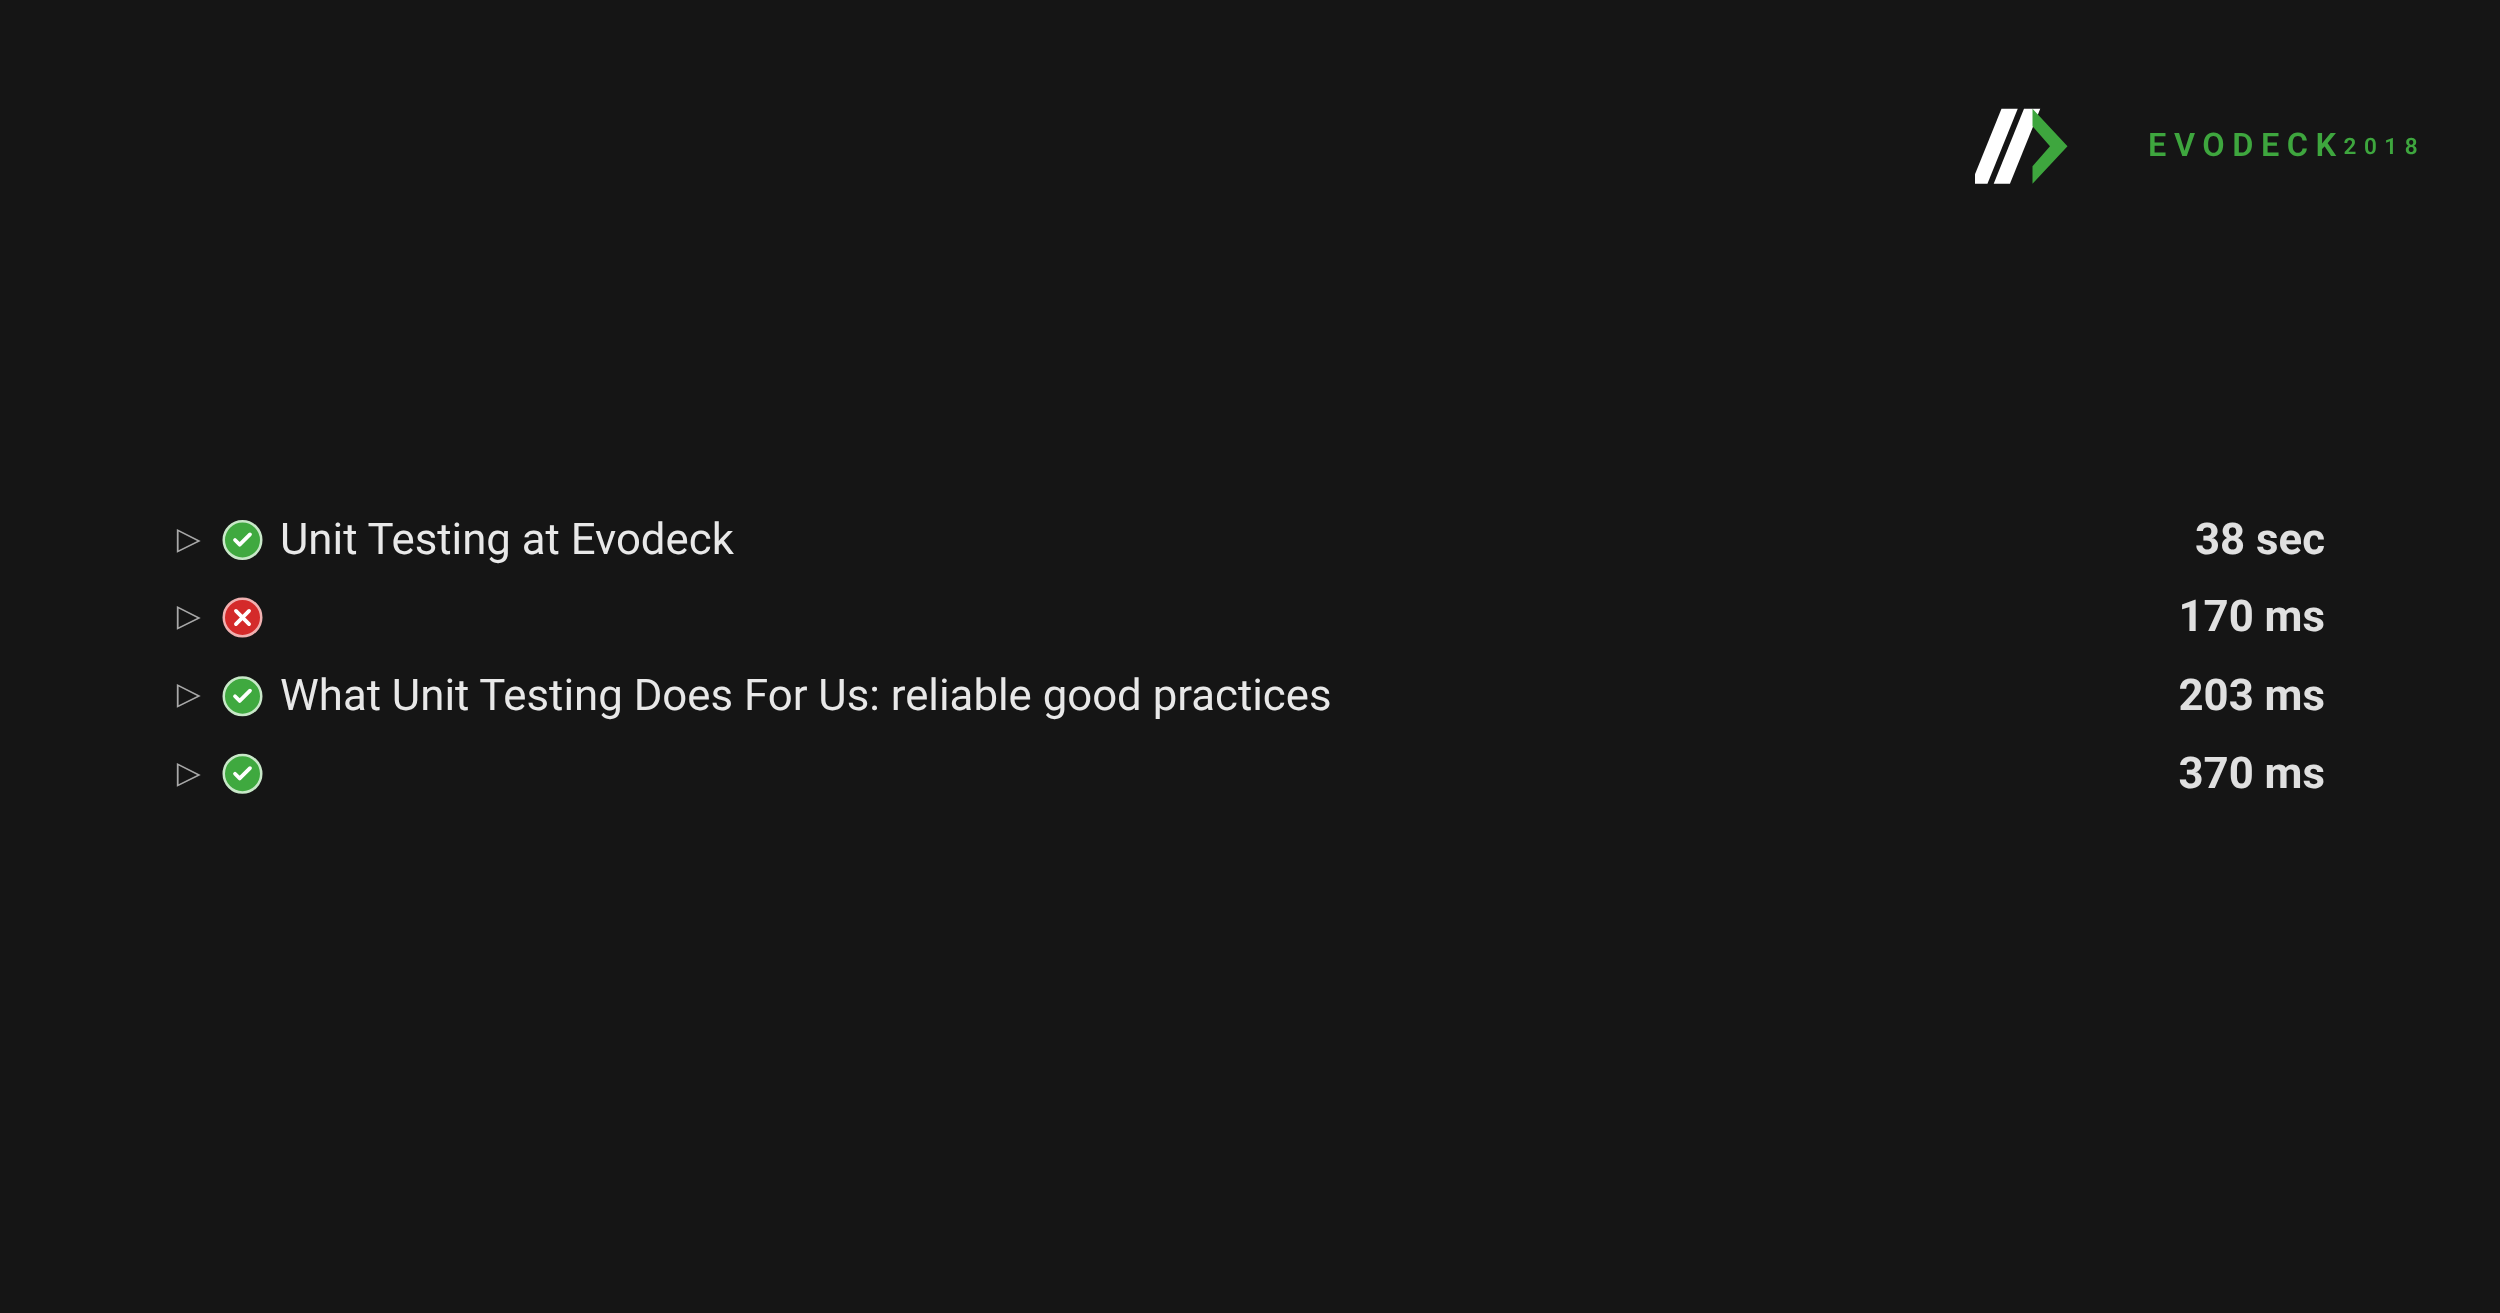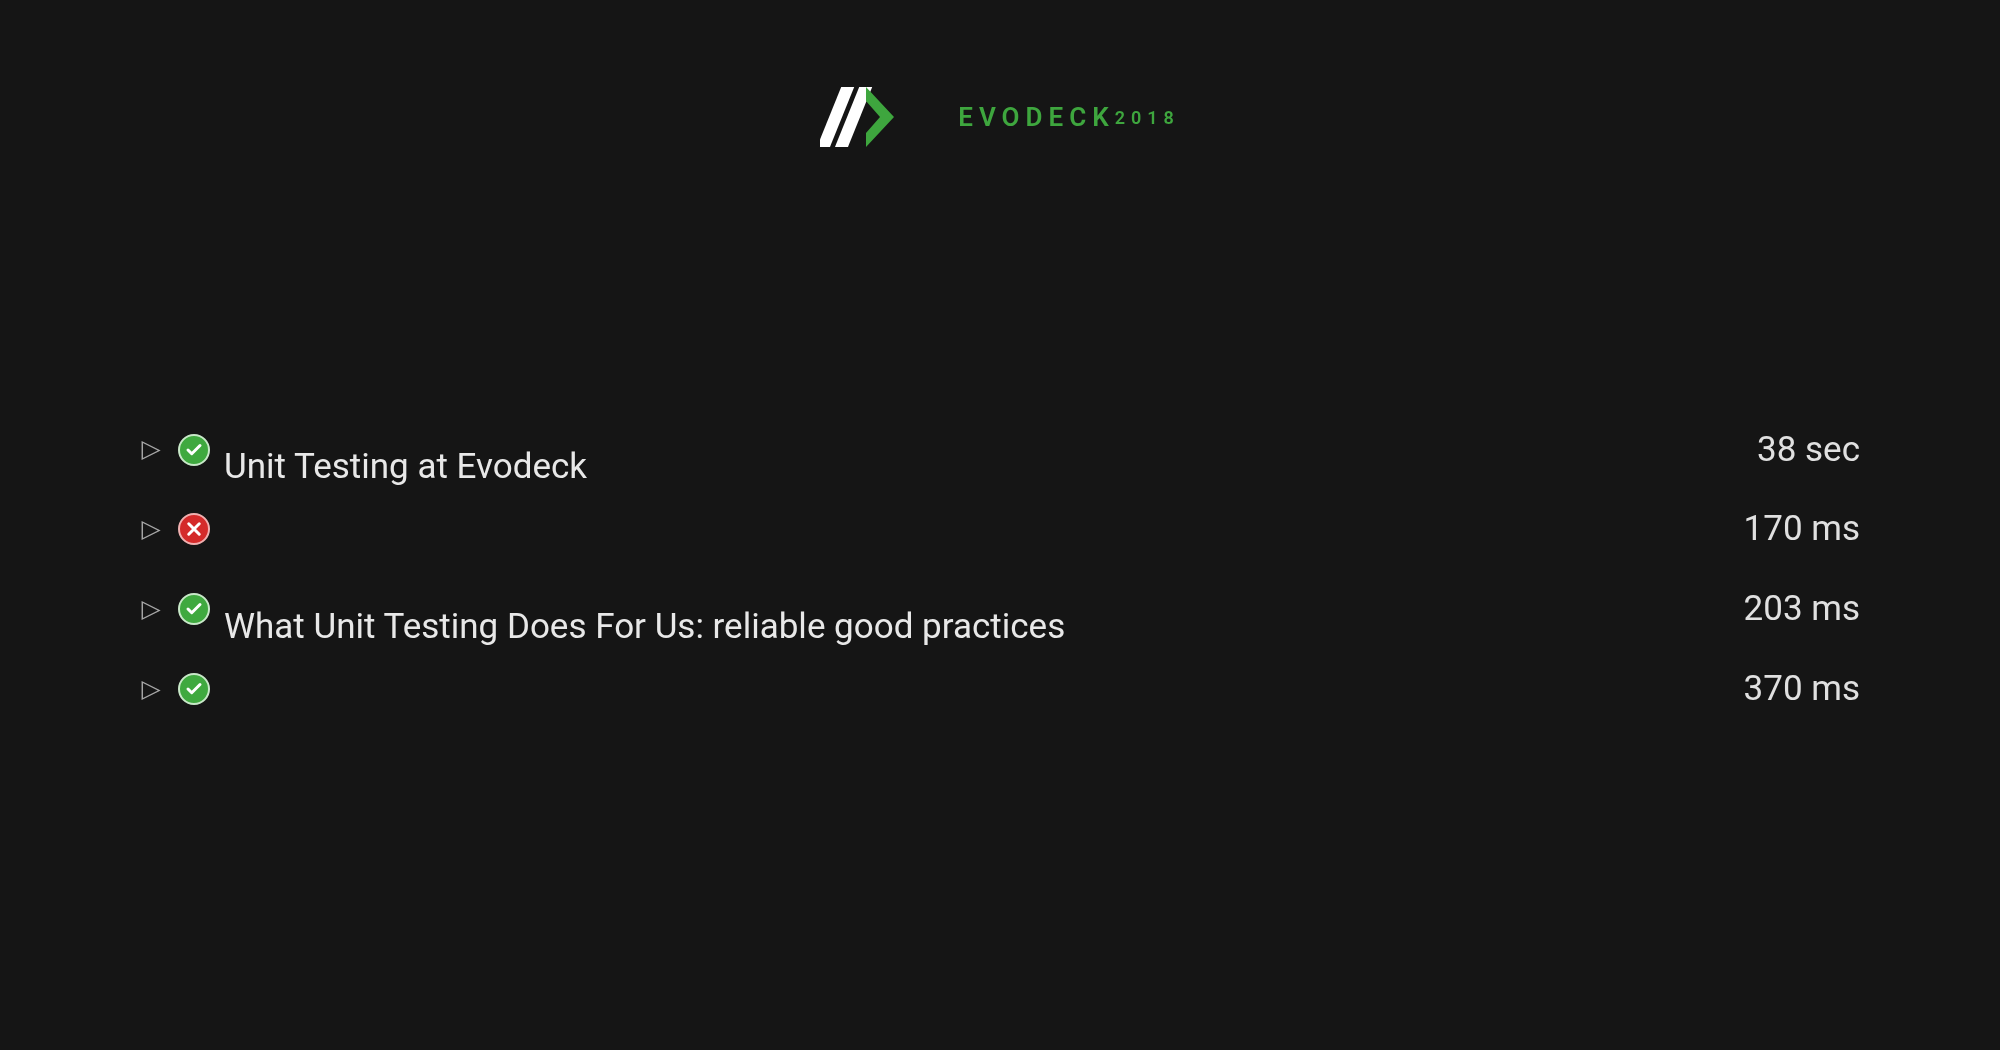--- a/index.html
+++ b/index.html
@@ -16,21 +16,21 @@
     background: #151515;
     position: relative;
   }
   .header {
     position: absolute;
     top: 85px;
     left: 60px;
     right: 60px;
     display: flex;
     align-items: center;
-    justify-content: center;
+    justify-content: flex-end;
   }
   .header-left {
     display: flex;
     align-items: center;
     gap: 60px;
   }
   .logo {
     display: flex;
     align-items: center;
   }
@@ -88,27 +88,26 @@
     border: 2px solid #f0b0b0;
   }
   .status-icon svg {
     width: 18px;
     height: 18px;
   }
   .test-title {
     color: #e8e8e8;
     font-weight: 400;
     flex: 0 0 auto;
-    margin-top: 35px;
   }
   .spacer { flex: 1; }
   .duration {
     color: #e0e0e0;
     font-size: 35px;
-    font-weight: 400;
+    font-weight: 700;
     white-space: nowrap;
   }
 </style>
 </head>
 <body>
 
 <div class="slide">
 
   <div class="header">
     <div class="header-left">

